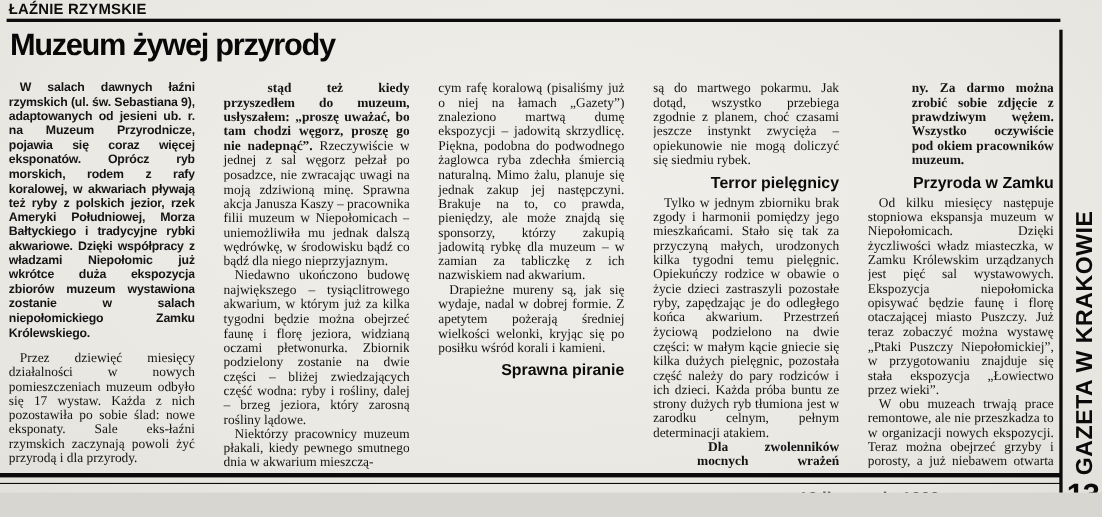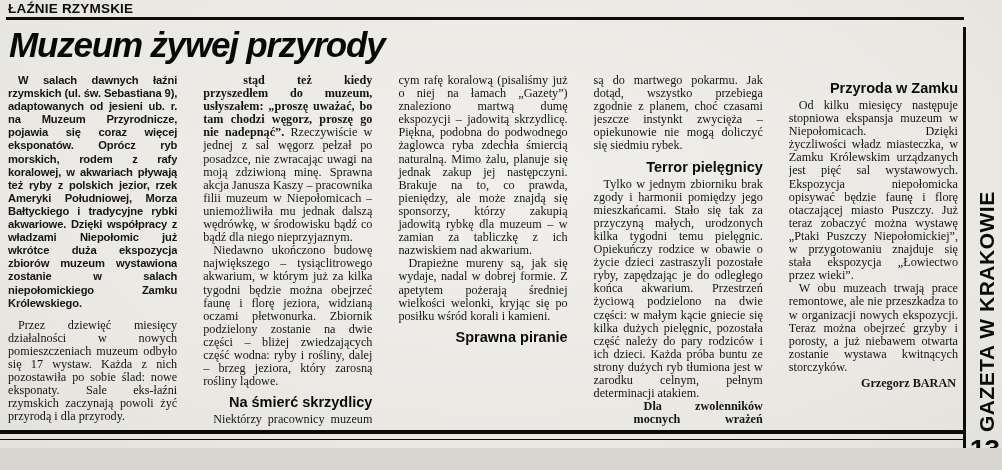--- a/index.html
+++ b/index.html
@@ -18,22 +18,22 @@
     font-weight: bold; font-size: 13.5px; letter-spacing: 0.2px;
     color: #0d0d0d;
   }
   .kicker-rule {
     position: absolute; left: 6px; top: 17px; width: 958px; height: 2.6px;
     background: #0d0d0d;
   }
   .headline {
     position: absolute; left: 9px; top: 25px;
     font-family: "Liberation Sans", sans-serif;
-    font-weight: bold; font-size: 35px; letter-spacing: -1.2px;
-    color: #080808; white-space: nowrap; font-style: italic;
+    font-weight: bold; font-size: 28px; letter-spacing: -1.2px;
+    color: #080808; white-space: nowrap;
   }
   .columns {
     position: absolute; left: 8px; top: 74px; width: 950px; height: 353px;
     display: flex; gap: 26px;
   }
   .col {
     flex: 1 1 0; overflow: hidden;
     font-family: "Liberation Serif", serif;
     font-size: 12.2px; line-height: 13.1px;
     text-align: justify;
@@ -102,38 +102,38 @@
     <div class="col">
       <p class="lead">W salach dawnych łaźni rzymskich (ul. św. Sebastiana 9), adaptowanych od jesieni ub. r. na Muzeum Przyrodnicze, pojawia się coraz więcej eksponatów. Oprócz ryb morskich, rodem z rafy koralowej, w akwariach pływają też ryby z polskich jezior, rzek Ameryki Południowej, Morza Bałtyckiego i tradycyjne rybki akwariowe. Dzięki współpracy z władzami Niepołomic już wkrótce duża ekspozycja zbiorów muzeum wystawiona zostanie w salach niepołomickiego Zamku Królewskiego.</p>
       <p class="para gap-top">Przez dziewięć miesięcy działalności w nowych pomieszczeniach muzeum odbyło się 17 wystaw. Każda z nich pozostawiła po sobie ślad: nowe eksponaty. Sale eks-łaźni rzymskich zaczynają powoli żyć przyrodą i dla przyrody.</p>
       <h3 class="subhead">Każda węgorza</h3>
       <p class="para"><span>W kilku akwariach zgromadzono już zaczątek przyszłej kolekcji polskich ryb słodkowodnych. Kilka miesięcy temu ktoś przyniósł węgorza. </span></p>
     </div>
 
     <div class="col">
       <p class="para noind"><span class="bserif">stąd też kiedy przyszedłem do muzeum, usłyszałem: „proszę uważać, bo tam chodzi węgorz, proszę go nie nadepnąć”.</span><span> Rzeczywiście w jednej z sal węgorz pełzał po posadzce, nie zwracając uwagi na moją zdziwioną minę. Sprawna akcja Janusza Kaszy – pracownika filii muzeum w Niepołomicach – uniemożliwiła mu jednak dalszą wędrówkę, w środowisku bądź co bądź dla niego nieprzyjaznym.</span></p>
       <p class="para">Niedawno ukończono budowę największego – tysiąclitrowego akwarium, w którym już za kilka tygodni będzie można obejrzeć faunę i florę jeziora, widzianą oczami płetwonurka. Zbiornik podzielony zostanie na dwie części – bliżej zwiedzających część wodna: ryby i rośliny, dalej – brzeg jeziora, który zarosną rośliny lądowe.</p>
-      <h3 class="subhead">Na śmierć skrzydlicy</h3>
       <p class="para">Niektórzy pracownicy muzeum płakali, kiedy pewnego smutnego dnia w akwarium mieszczą-</p>
     </div>
 
     <div class="col">
       <p class="para noind">cym rafę koralową (pisaliśmy już o niej na łamach „Gazety”) znaleziono martwą dumę ekspozycji – jadowitą skrzydlicę. Piękna, podobna do podwodnego żaglowca ryba zdechła śmiercią naturalną. Mimo żalu, planuje się jednak zakup jej następczyni. Brakuje na to, co prawda, pieniędzy, ale może znajdą się sponsorzy, którzy zakupią jadowitą rybkę dla muzeum – w zamian za tabliczkę z ich nazwiskiem nad akwarium.</p>
       <p class="para">Drapieżne mureny są, jak się wydaje, nadal w dobrej formie. Z apetytem pożerają średniej wielkości welonki, kryjąc się po posiłku wśród korali i kamieni.</p>
       <h3 class="subhead">Sprawna piranie</h3>
     </div>
 
     <div class="col">
       <p class="para noind">są do martwego pokarmu. Jak dotąd, wszystko przebiega zgodnie z planem, choć czasami jeszcze instynkt zwycięża – opiekunowie nie mogą doliczyć się siedmiu rybek.</p>
       <h3 class="subhead">Terror pielęgnicy</h3>
       <p class="para">Tylko w jednym zbiorniku brak zgody i harmonii pomiędzy jego mieszkańcami. Stało się tak za przyczyną małych, urodzonych kilka tygodni temu pielęgnic. Opiekuńczy rodzice w obawie o życie dzieci zastraszyli pozostałe ryby, zapędzając je do odległego końca akwarium. Przestrzeń życiową podzielono na dwie części: w małym kącie gniecie się kilka dużych pielęgnic, pozostała część należy do pary rodziców i ich dzieci. Każda próba buntu ze strony dużych ryb tłumiona jest w zarodku celnym, pełnym determinacji atakiem.</p>
       <p class="para bserif">Dla zwolenników mocnych wrażeń przygotowano nie lada atrakcję – boa dusiciele, boa tęczowe i geko-</p>
     </div>
 
     <div class="col">
+      <p class="para noind bserif">ny. Za darmo można zrobić sobie zdjęcie z prawdziwym wężem. Wszystko oczywiście pod okiem pracowników muzeum.</p>
       <h3 class="subhead">Przyroda w Zamku</h3>
       <p class="para">Od kilku miesięcy następuje stopniowa ekspansja muzeum w Niepołomicach. Dzięki życzliwości władz miasteczka, w Zamku Królewskim urządzanych jest pięć sal wystawowych. Ekspozycja niepołomicka opisywać będzie faunę i florę otaczającej miasto Puszczy. Już teraz zobaczyć można wystawę „Ptaki Puszczy Niepołomickiej”, w przygotowaniu znajduje się stała ekspozycja „Łowiectwo przez wieki”.</p>
       <p class="para">W obu muzeach trwają prace remontowe, ale nie przeszkadza to w organizacji nowych ekspozycji. Teraz można obejrzeć grzyby i porosty, a już niebawem otwarta zostanie wystawa kwitnących storczyków.</p>
       <p class="para byline">Grzegorz BARAN</p>
     </div>
 
   </div>
 
   <div class="bottom-rule"></div>
   <div class="date-line">12 listopada 1993</div>

